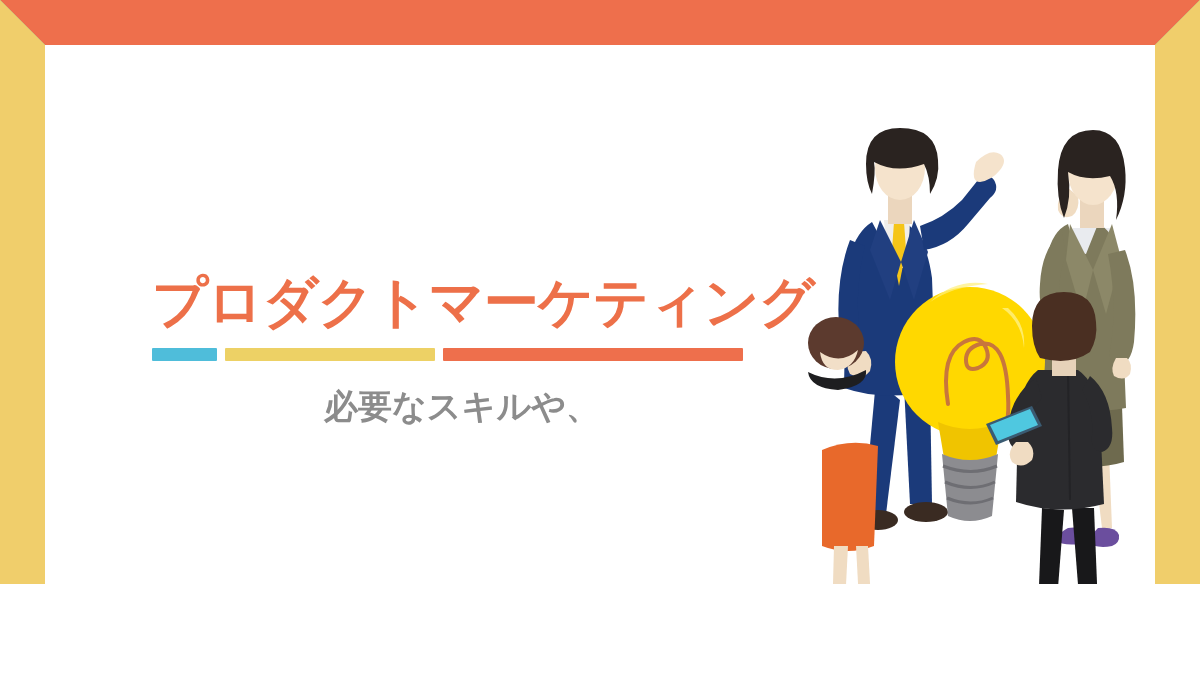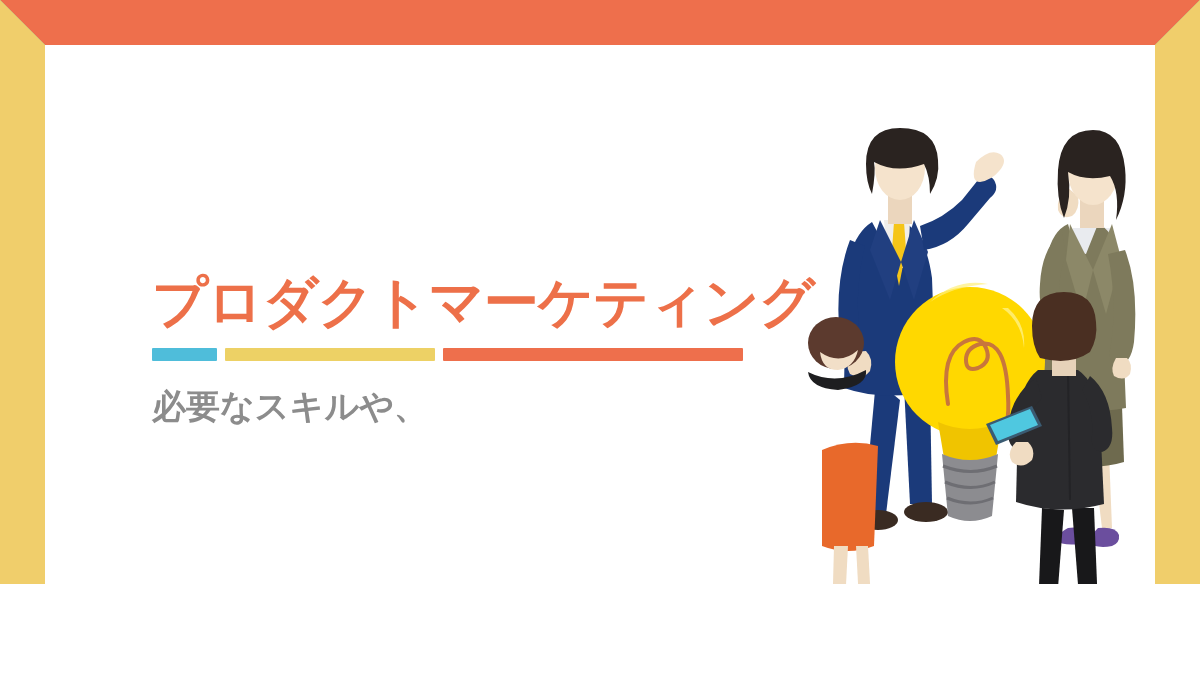--- a/index.html
+++ b/index.html
@@ -68,21 +68,21 @@
 
   .subtitle {
     margin: 0;
     margin-top: 20px;
     font-size: 34px;
     font-weight: bold;
     color: #8C8C8C;
     line-height: 1.5;
     letter-spacing: 0px;
   }
-  .subtitle .line { display: block; white-space: nowrap; }
+  .subtitle .line { display: block; white-space: nowrap; text-align: center; }
 
   
   .illo {
     position: absolute;
     left: 735px;
     top: 55px;
     width: 400px;
     height: 530px;
   }
 </style>

